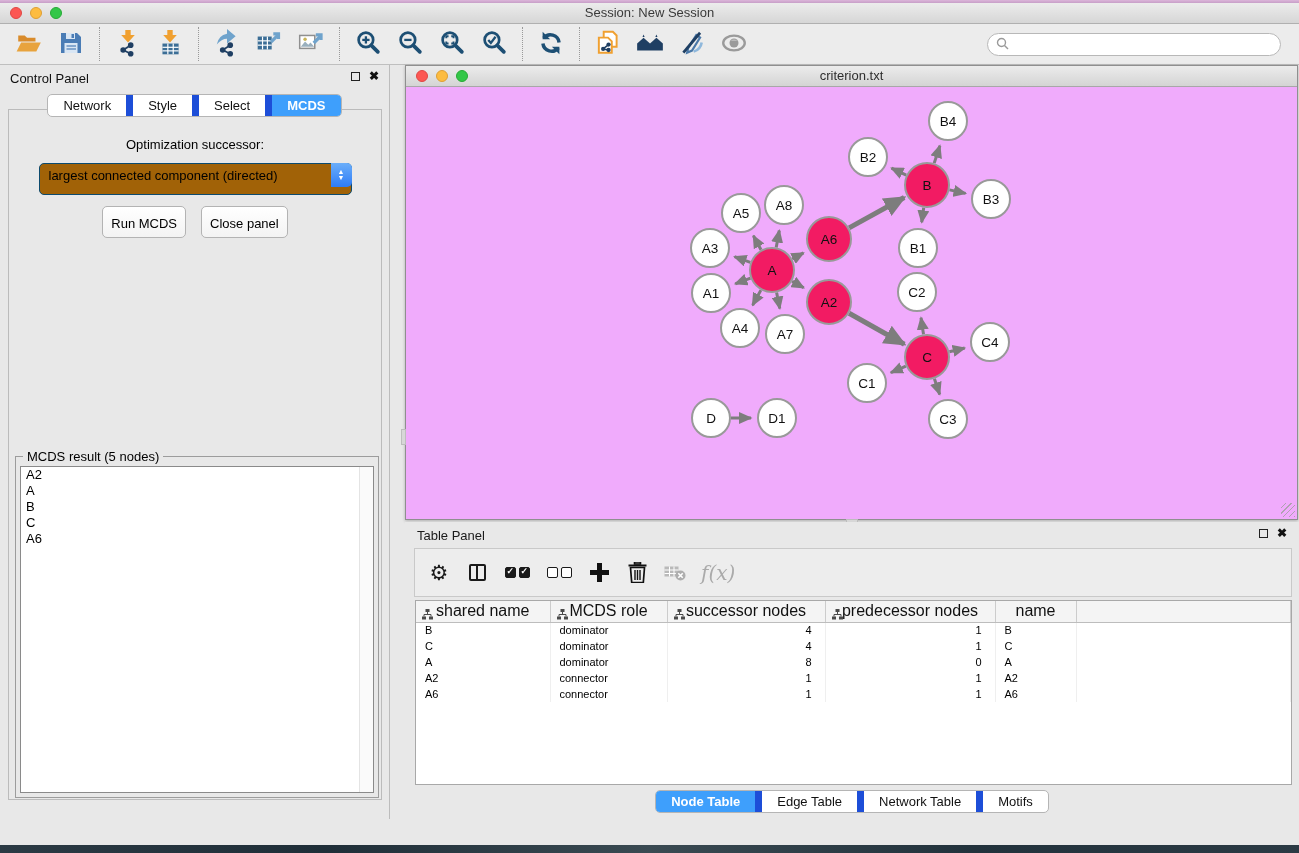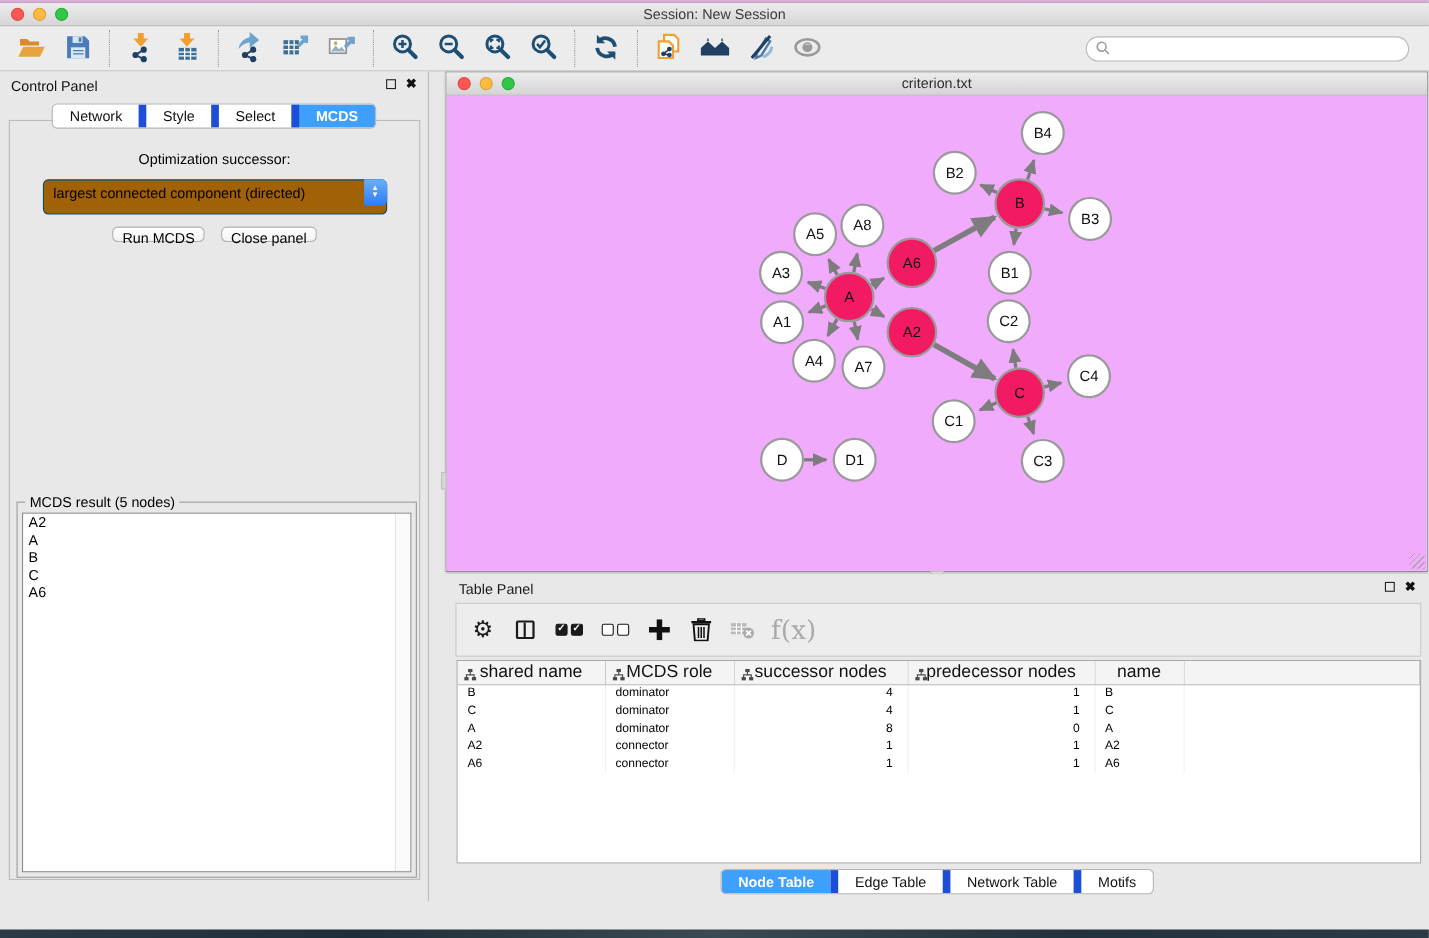--- a/index.html
+++ b/index.html
@@ -41,21 +41,21 @@
   .seg.active { background:#3e9ffc; color:#fff;font-weight:bold; }
   .cp-tabs-row { position:absolute; left:0; right:0; top:29px; text-align:center; z-index:2; }
 
   .cp-box { position:absolute; left:8px; right:7px; top:44px; height:691px; border:1px solid #bbb; background:#e8e8e8; }
   .opt-label { text-align:center; margin-top:27px; color:#000; }
   .dropdown { position:relative; margin:11px auto 0; width:313px; height:32px; background:#a16207; border:1px solid #0c4a6e; border-radius:5px; }
   .dropdown .dd-text { position:absolute; left:9px; top:4px; font-size:13px; color:#000; white-space:nowrap; }
   .dd-stepper { position:absolute; right:-1px; top:-1px; width:21px; height:24px; border-radius:0 5px 5px 0; background:linear-gradient(#6aaefa,#2e7cf6); display:flex; flex-direction:column; align-items:center; justify-content:center; }
   .dd-stepper span { color:#fff; font-size:7px; line-height:6px; }
   .btn-row { display:flex; justify-content:center; gap:15px; margin-top:11px; }
-  .mac-btn { height:14px; padding:2px 8px 0; background:linear-gradient(#ffffff,#f3f3f3); border:1px solid #b3b3b3; border-radius:5px; font-size:13px; color:#000; }
+  .mac-btn { height:32px; padding:2px 8px 0; background:linear-gradient(#ffffff,#f3f3f3); border:1px solid #b3b3b3; border-radius:5px; font-size:13px; color:#000; }
 
   .result-group { position:absolute; left:6px; right:2px; top:346px; height:342px; border:1px solid #9c9c9c; }
   .result-legend { position:absolute; top:-8px; left:7px; background:#e8e8e8; padding:0 4px; font-size:13px; color:#000; }
   .result-list { position:absolute; left:4px; right:4px; top:9px; bottom:4px; background:#fff; border:1px solid #8a8a8a; overflow:hidden; }
   .result-scroll { position:absolute; right:0; top:0; bottom:0; width:14px; background:#fafafa; border-left:1px solid #e4e4e4; }
   .result-item { padding:0 5px; height:16px; line-height:16px; font-size:13px; color:#000; }
 
   
   .net-frame { position:absolute; left:405px; top:0; width:893px; height:455px; border:1px solid #8f8f8f; background:#fff; box-shadow:0 1px 3px rgba(0,0,0,.25); }
   .net-titlebar { position:relative; height:21px; background:linear-gradient(#ececec,#d4d4d4); border-bottom:1px solid #a8a8a8; }
@@ -64,21 +64,21 @@
   .resize-grip { position:absolute; right:2px; bottom:2px; width:14px; height:14px;
       background:repeating-linear-gradient(135deg, transparent 0 3px, #9f9f9f 3px 4px); opacity:.8; }
   .split-grip-left { position:absolute; left:-5px; top:363px; width:5px; height:16px; background:#d7d7d7; border:1px solid #bdbdbd; }
   .split-grip-bottom { position:absolute; left:440px; bottom:-4px; width:12px; height:4px; background:#d7d7d7; border:1px solid #bdbdbd; }
 
   
   .table-panel { position:absolute; left:405px; top:457px; right:0; bottom:0; background:#e8e8e8; }
   .tp-head { position:relative; height:26px; padding:6px 12px 0; }
   .tp-toolbar { position:absolute; left:9px; right:7px; top:26px; height:49px; background:#ededed; border:1px solid #c9c9c9; display:flex; align-items:center; gap:14px; padding:0 12px; }
   .tp-tool { display:flex; align-items:center; justify-content:center; min-width:24px; height:30px; }
-  .fx { font-family:"DejaVu Serif", serif; font-size:24px; color:#aaa; }
+  .fx { font-family:"DejaVu Serif", serif; font-style:italic; font-size:20px; color:#aaa; }
   .cb { width:11px; height:11px; border:1.5px solid #1a1a1a; border-radius:2px; display:inline-block; margin:0 1.5px; background:#fff; }
   .cb.checked { background:#1a1a1a; position:relative; }
   .cb.checked::after { content:"✓"; position:absolute; left:1px; top:-2px; color:#fff; font-size:9px; font-weight:bold; }
   .col-icon { width:17px; height:17px; border:2.5px solid #1a1a1a; border-radius:2px; position:relative; }
   .col-icon::after { content:""; position:absolute; left:5px; top:0; bottom:0; width:2.5px; background:#1a1a1a; }
 
   .tp-table { position:absolute; left:10px; right:7px; top:78px; height:185px; background:#fff; border:1px solid #a8a8a8; overflow:hidden; }
   table.grid { border-collapse:collapse; width:100%; table-layout:fixed; }
   .grid th { height:21px; background:#f4f4f4; border-bottom:1px solid #bdbdbd; border-right:1px solid #ccc; font-weight:normal; font-size:16px; color:#111; position:relative; }
   .grid th .hlabel { display:block; text-align:center; }

